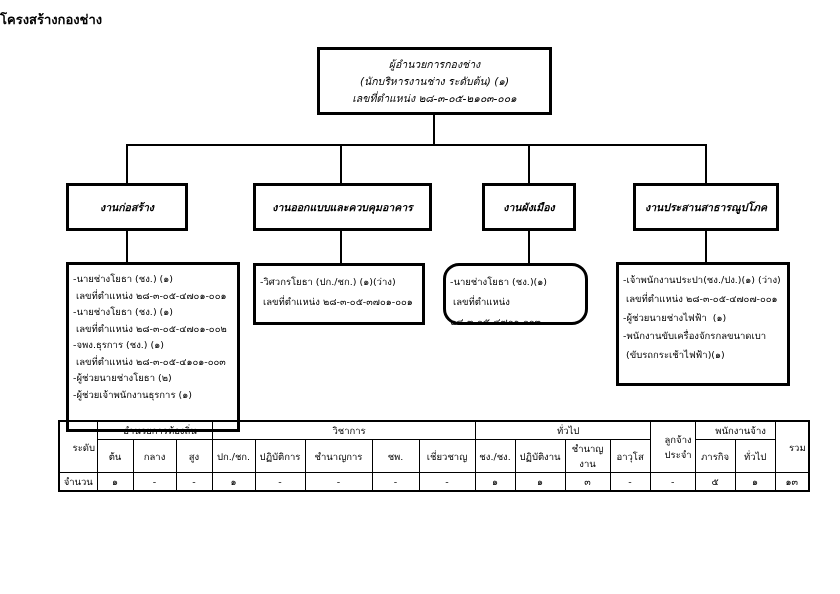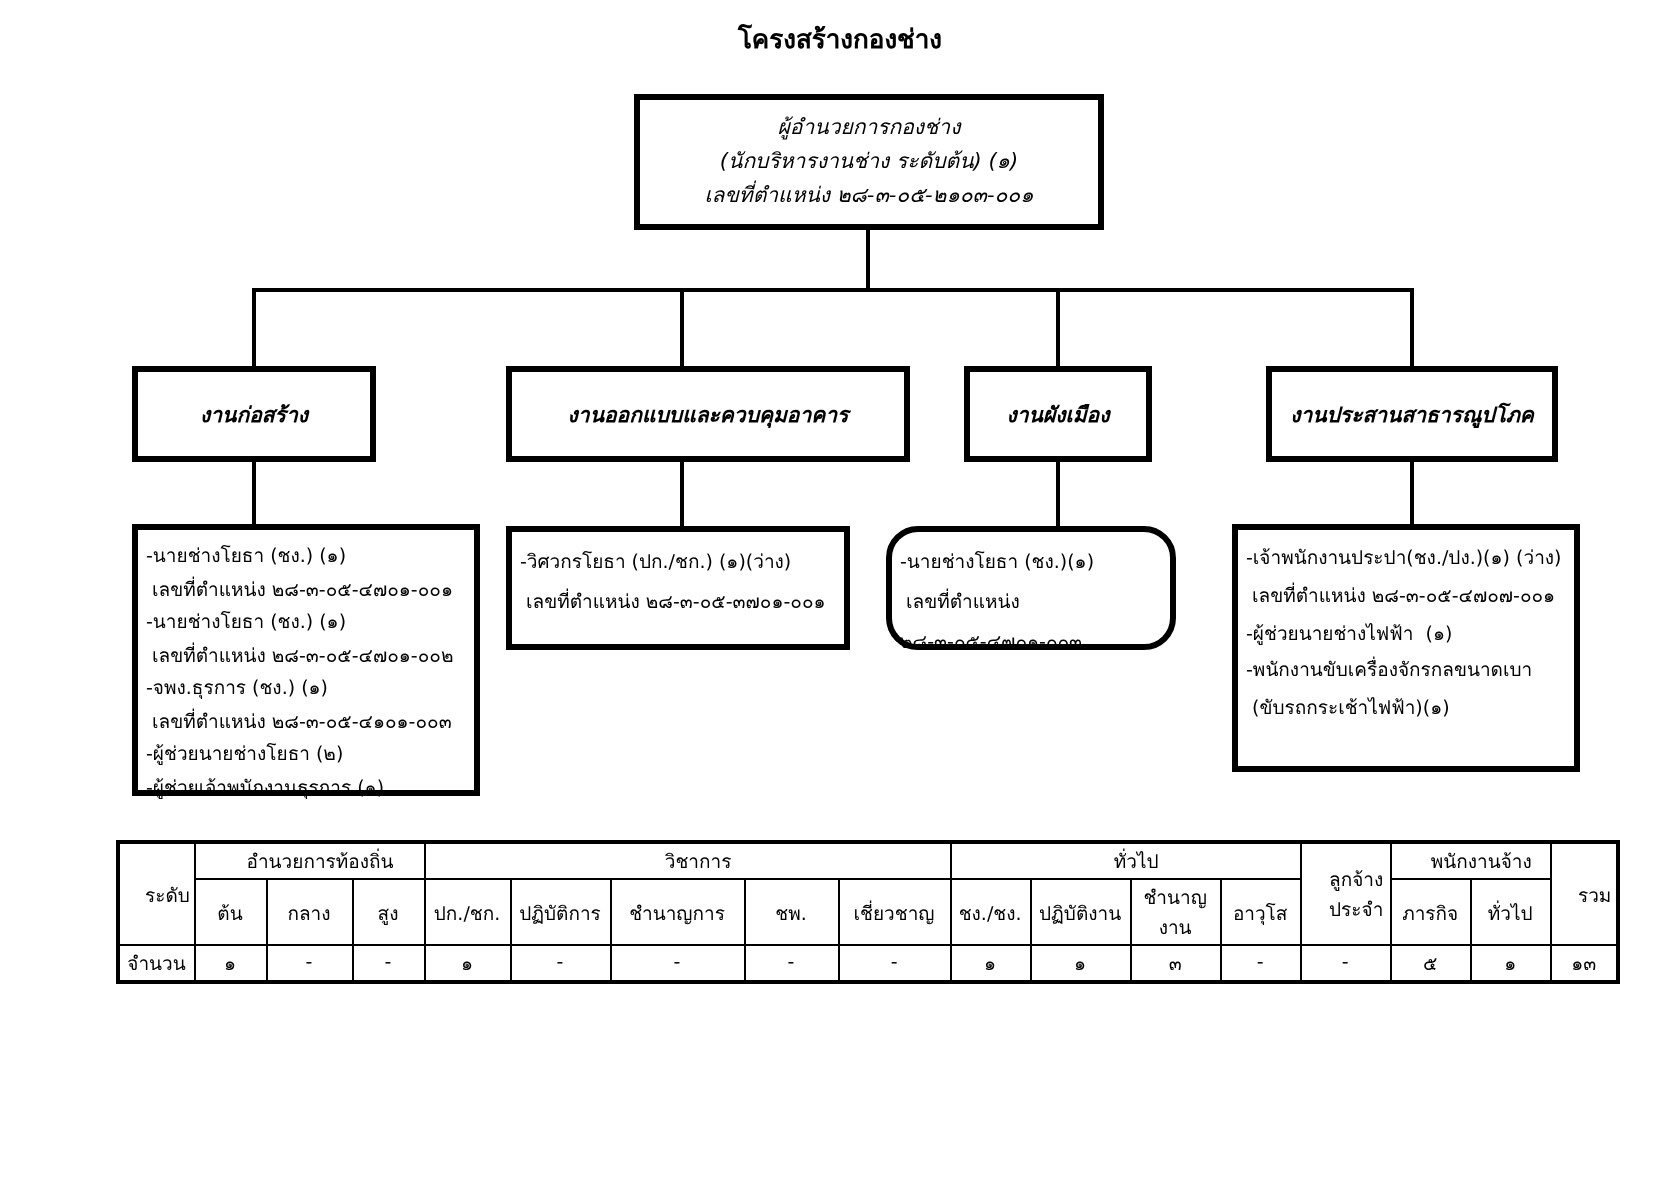--- a/index.html
+++ b/index.html
@@ -4,44 +4,44 @@
 <style>
   * { margin:0; padding:0; box-sizing:border-box; }
   html,body { background:#e8e8e8; }
   .canvas {
     position:relative; width:840px; height:594px; background:#ffffff;
     font-family:"DejaVu Sans", sans-serif; color:#000; overflow:hidden;
     margin:0 auto;
   }
   .title {
     position:absolute; left:0; top:9px; width:100%;
-    text-align:center; font-size:13px; font-weight:bold;
+    font-size:13px; font-weight:bold;
   }
   .box { position:absolute; border:3px solid #000; background:#fff; }
   .center-box { display:flex; flex-direction:column; align-items:center; justify-content:center; text-align:center;font-style:italic; }
   .root { left:317px; top:47px; width:235px; height:68px; font-size:10.5px; }
   .root .rline { line-height:17px; white-space:nowrap; }
 
   .conn { position:absolute; background:#000; }
   .c-root-v { left:433px; top:114px; width:2px; height:31px; }
   .c-main-h { left:126px; top:144px; width:581px; height:2px; }
   .c-drop   { top:146px; width:2px; height:37px; }
   .c-drop2  { top:231px; width:2px; height:32px; }
   .dx-a { left:126px; } .dx-b { left:340px; } .dx-c { left:528px; } .dx-d { left:705px; }
 
   .sec { height:48px; font-weight:bold; font-size:10.5px; }
   .sec-a { left:66px;  top:183px; width:122px; }
-  .sec-b { left:253px; top:183px; width:202px; }
+  .sec-b { left:253px; top:183px; width:179px; }
   .sec-c { left:482px; top:183px; width:94px; }
   .sec-d { left:633px; top:183px; width:146px; }
   .sec .slabel { white-space:nowrap; }
 
   .det { padding:6px 3px 3px 4px; font-size:9.5px; }
   .det .dline { line-height:16.5px; white-space:pre-wrap; }
-  .det-1 { left:66px;  top:262px; width:174px; height:136px; }
+  .det-1 { left:66px;  top:262px; width:174px; height:170px; }
   .det-2 { left:253px; top:263px; width:172px; height:62px; border-width:3px; }
   .det-2 .dline, .det-3 .dline { line-height:20px; }
   .det-3 { left:443px; top:263px; width:145px; height:62px;border-radius:16px; }
   .det-4 { left:616px; top:262px; width:174px; height:124px; }
   .det-4 .dline { line-height:18.8px; }
 
   table.staff {
     position:absolute; left:58px; top:420px; width:752px;
     border-collapse:collapse; table-layout:fixed;
     font-size:9.5px; text-align:center;

